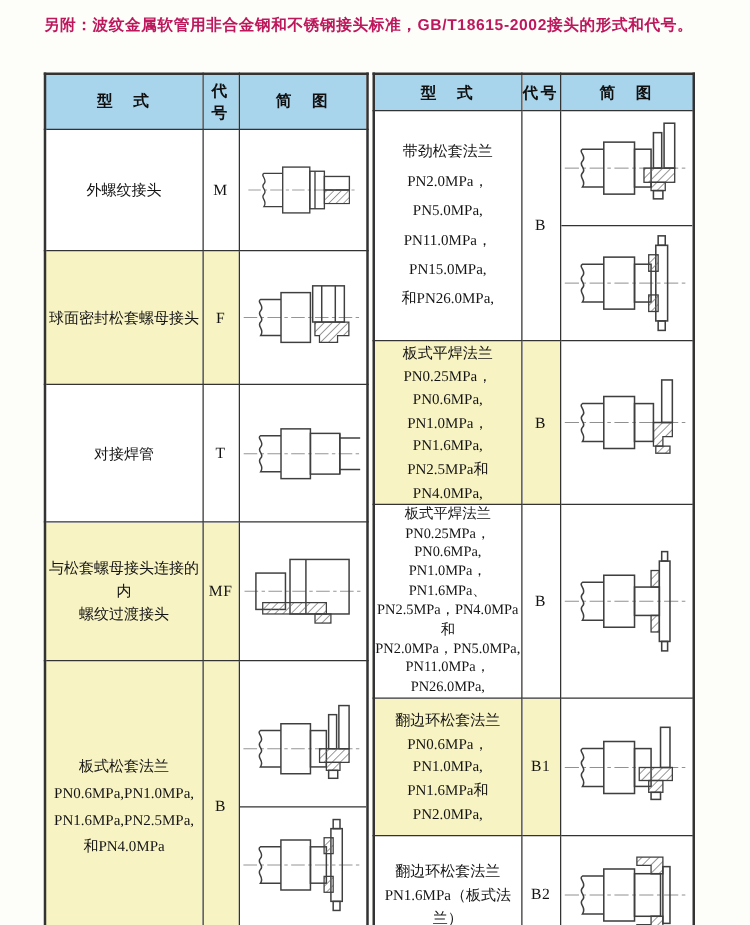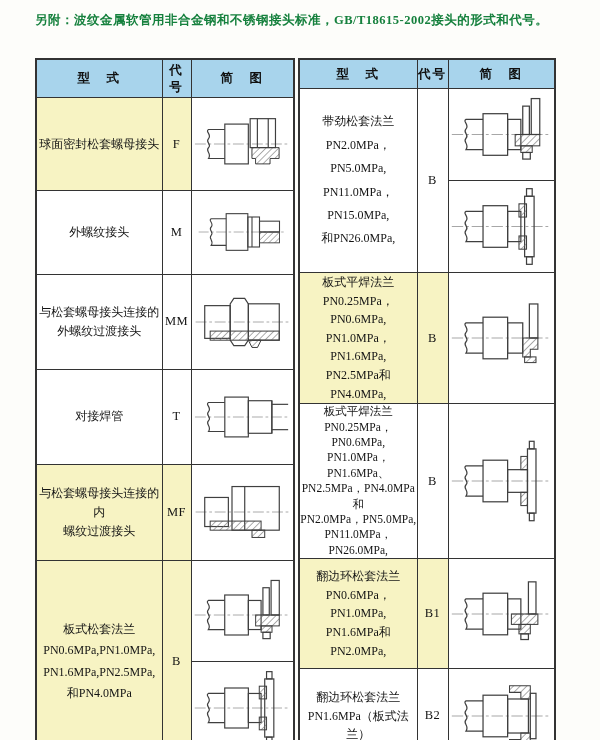--- a/index.html
+++ b/index.html
@@ -3,22 +3,22 @@
 <meta charset="utf-8">
 <style>
   html,body{margin:0;padding:0;}
   body{
     width:600px;height:740px;background:#fdfdfa;position:relative;
     font-family:"Liberation Serif","DejaVu Serif",serif;color:#141414;
     overflow:hidden;
   }
   .page-title{
     position:absolute;left:35px;top:12px;width:540px;
-    font-family:Liberation Serif, serif;
-    font-weight:bold;font-size:12.5px;letter-spacing:.5px;color:#15803d;
+    font-family:Liberation Sans, sans-serif;
+    font-weight:bold;font-size:12.5px;letter-spacing:.5px;color:#be185d;
   }
   .tables{position:absolute;left:35px;top:58px;display:flex;gap:3px;}
   table.tbl{
     border-collapse:collapse;table-layout:fixed;
     border:2px solid var(--border,#333);
     background:#fff;
   }
   table.tbl td,table.tbl th{
     border:1px solid var(--border,#333);
     padding:0;vertical-align:middle;overflow:hidden;
@@ -161,50 +161,38 @@
         <col style="width:126px">
         <col style="width:29px">
         <col style="width:103px">
       </colgroup>
     <tbody>
         <tr>
       <th class="hdr">型　式</th>
       <th class="hdr">代号</th>
       <th class="hdr">简　图</th>
     </tr>
+    <tr style="height:77px">
+      <td class="type">外螺纹接头</td>
+      <td class="code">M</td>
+      <td class="diag">
+            <div class="dwrap">
+        <svg class="fit" width="100" height="70" viewBox="0 0 110 84">
+                <use href="#fit-m"></use>
+              </svg>
+            </div>
+          </td>
+    </tr>
     <tr style="height:85px">
       <td class="type hl">球面密封松套螺母接头</td>
       <td class="code hl">F</td>
       <td class="diag">
             <div class="dwrap">
         <svg class="fit" width="100" height="76" viewBox="0 0 110 84">
                 <use href="#fit-f"></use>
-              </svg>
-            </div>
-          </td>
-    </tr>
-    <tr style="height:77px">
-      <td class="type">外螺纹接头</td>
-      <td class="code">M</td>
-      <td class="diag">
-            <div class="dwrap">
-        <svg class="fit" width="100" height="70" viewBox="0 0 110 84">
-                <use href="#fit-m"></use>
-              </svg>
-            </div>
-          </td>
-    </tr>
-    <tr style="height:87px">
-      <td class="type">与松套螺母接头连接的
-外螺纹过渡接头</td>
-      <td class="code">MM</td>
-      <td class="diag">
-            <div class="dwrap">
-        <svg class="fit" width="100" height="78" viewBox="0 0 110 84">
-                <use href="#fit-mm"></use>
               </svg>
             </div>
           </td>
     </tr>
     <tr style="height:87px">
       <td class="type">对接焊管</td>
       <td class="code">T</td>
       <td class="diag">
             <div class="dwrap">
         <svg class="fit" width="100" height="76" viewBox="0 0 110 84">

